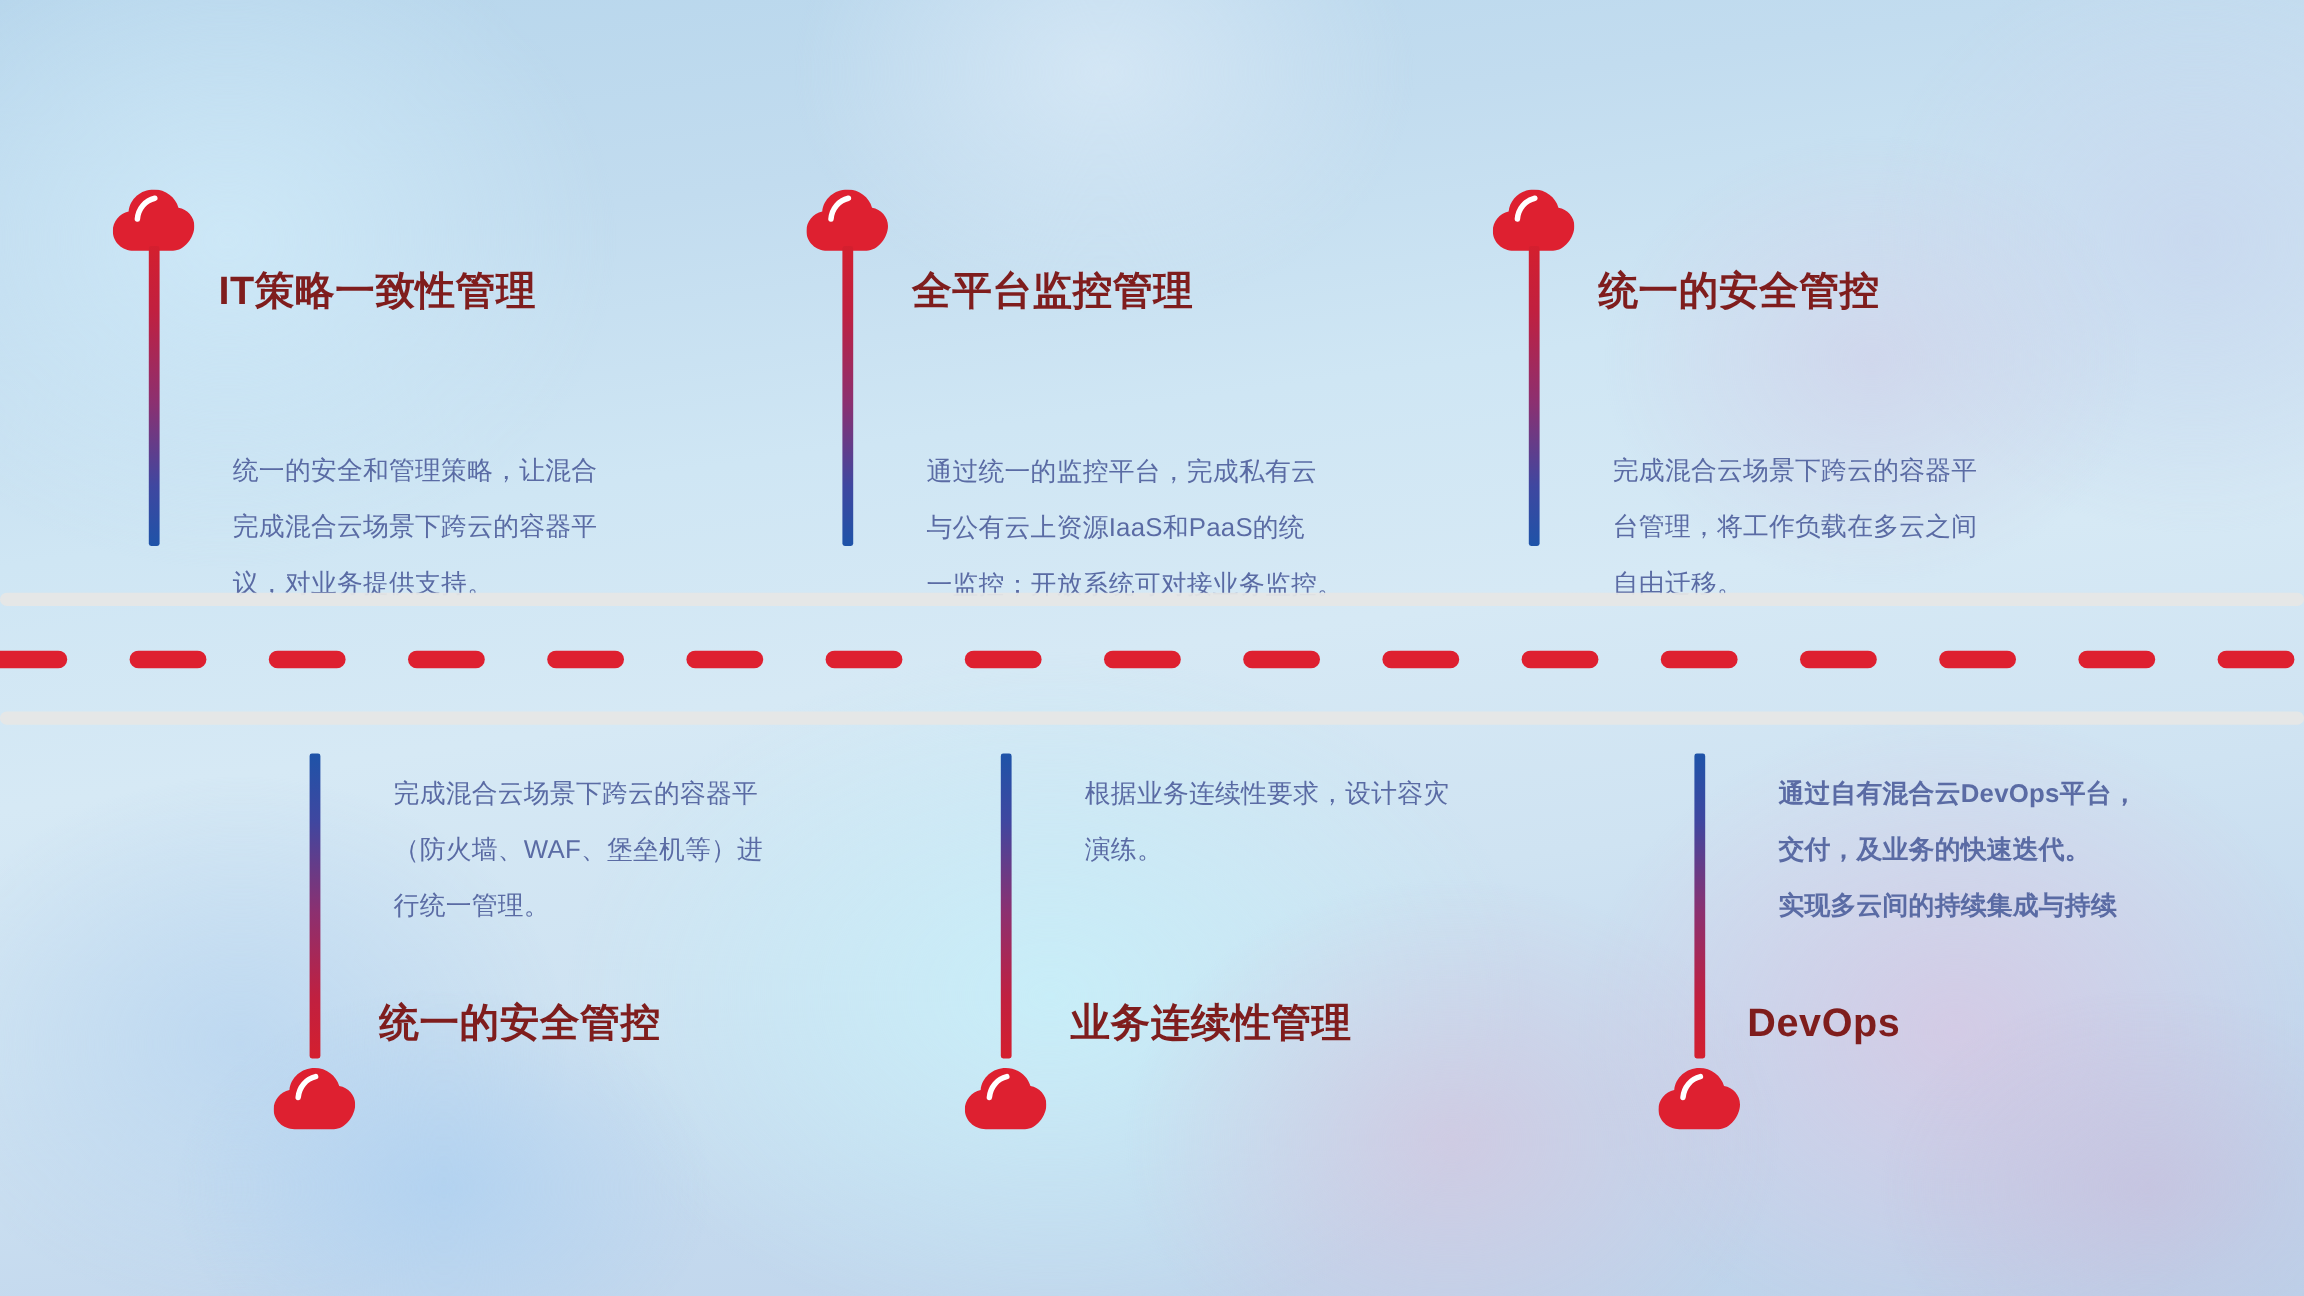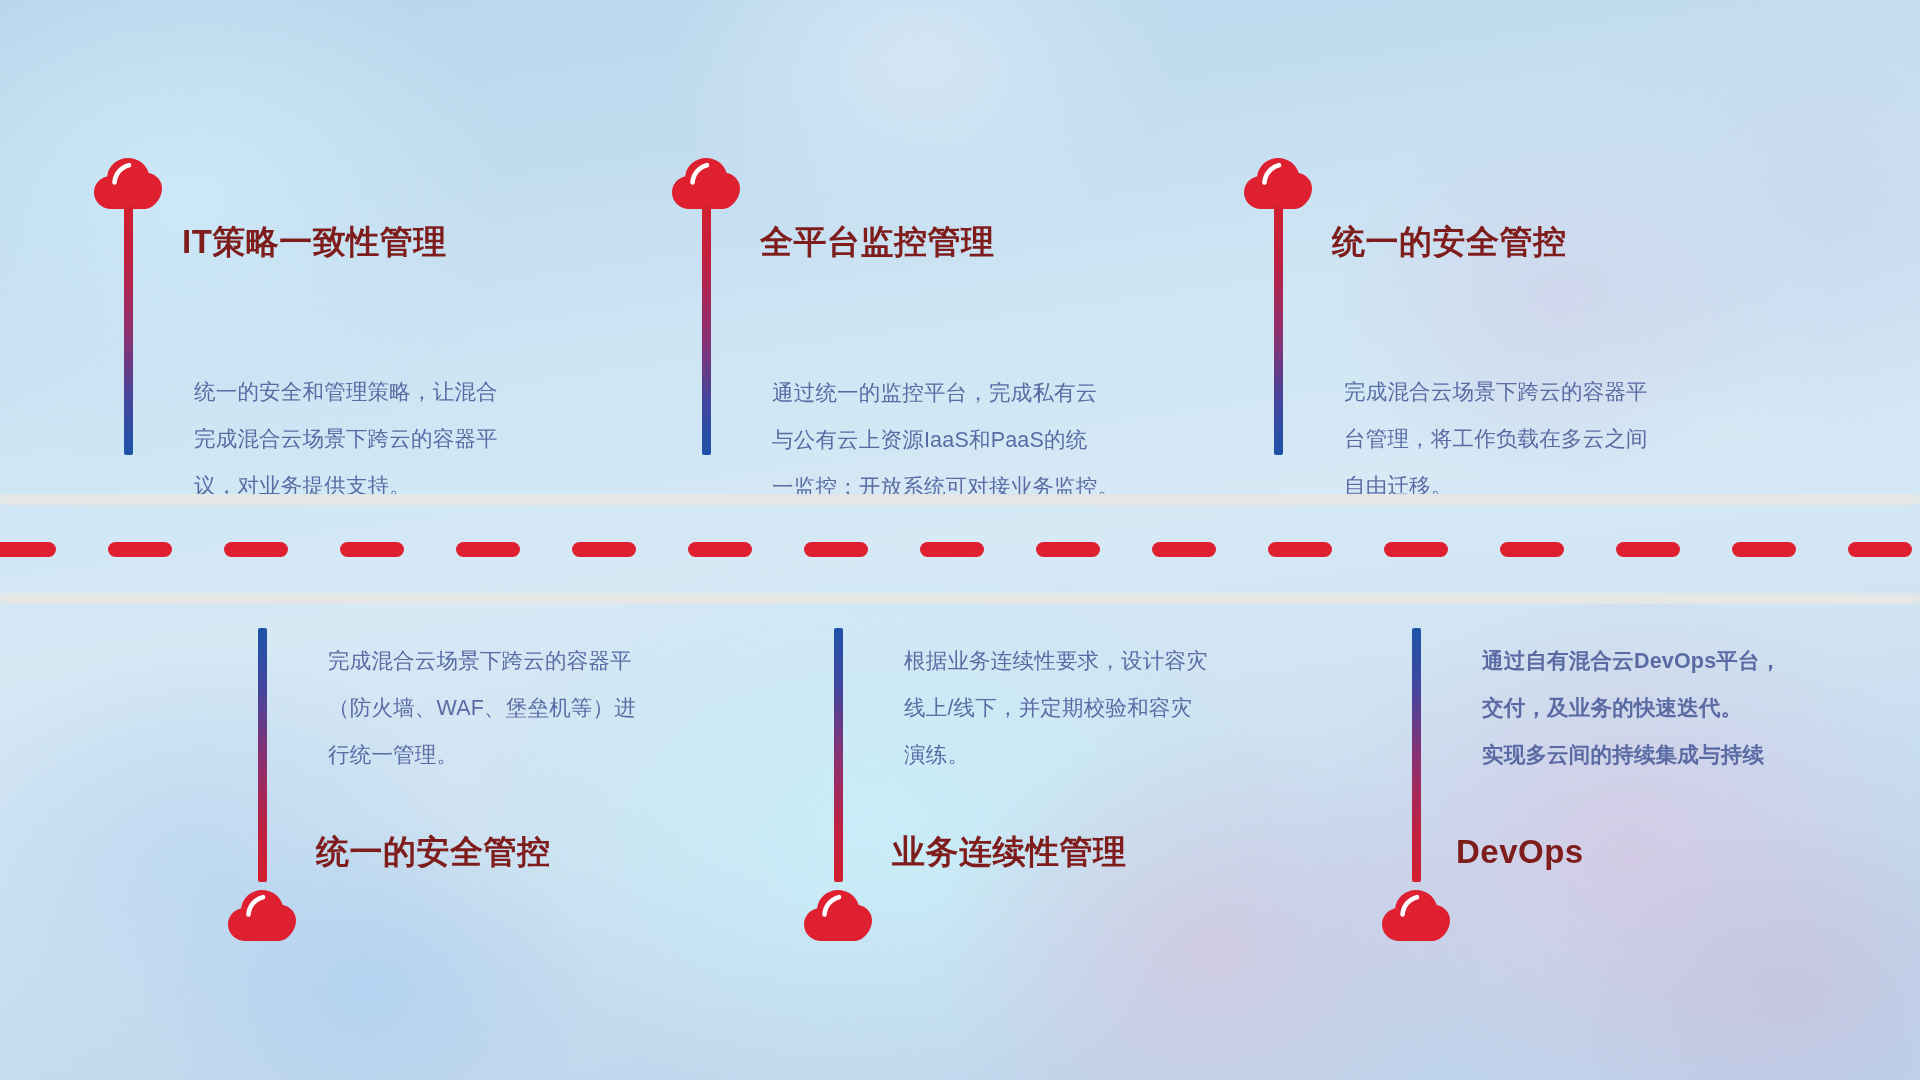--- a/index.html
+++ b/index.html
@@ -241,21 +241,20 @@
         <path d="M17.5 51 C7.8 51 0 43.6 0 34.4 C0 26.6 5.6 20.1 13.2 18.3 C14.2 8.0 23.2 0 34.2 0 C44.0 0 52.3 6.4 54.7 15.1 C62.2 16.4 68 22.7 68 30.4 C68 39.8 59.8 51 50.1 51 Z" fill="#de2030"></path>
         <path d="M20.5 24.5 C21.2 15.8 27.2 9.0 35.0 7.2" stroke="#ffffff" stroke-width="4.6" stroke-linecap="round" fill="none"></path>
       </svg>
     </div>
   </div>
 
   <div class="col">
     <div class="stem stem-up" style="left:834px; top:628px; height:254px;"></div>
     <div class="body-text" style="left:892px; top:632px;">
       <p>根据业务连续性要求，设计容灾</p>
-      <p>线上/线下，并定期校验和容灾</p>
       <p>演练。</p>
     </div>
     <div class="heading" style="left:892px; top:832px;">业务连续性管理</div>
     <div class="cloud-icon cloud-flip" style="left:804px; top:890px;">
       <svg viewBox="0 0 68 52" xmlns="http://www.w3.org/2000/svg">
         <path d="M17.5 51 C7.8 51 0 43.6 0 34.4 C0 26.6 5.6 20.1 13.2 18.3 C14.2 8.0 23.2 0 34.2 0 C44.0 0 52.3 6.4 54.7 15.1 C62.2 16.4 68 22.7 68 30.4 C68 39.8 59.8 51 50.1 51 Z" fill="#de2030"></path>
         <path d="M20.5 24.5 C21.2 15.8 27.2 9.0 35.0 7.2" stroke="#ffffff" stroke-width="4.6" stroke-linecap="round" fill="none"></path>
       </svg>
     </div>
   </div>

